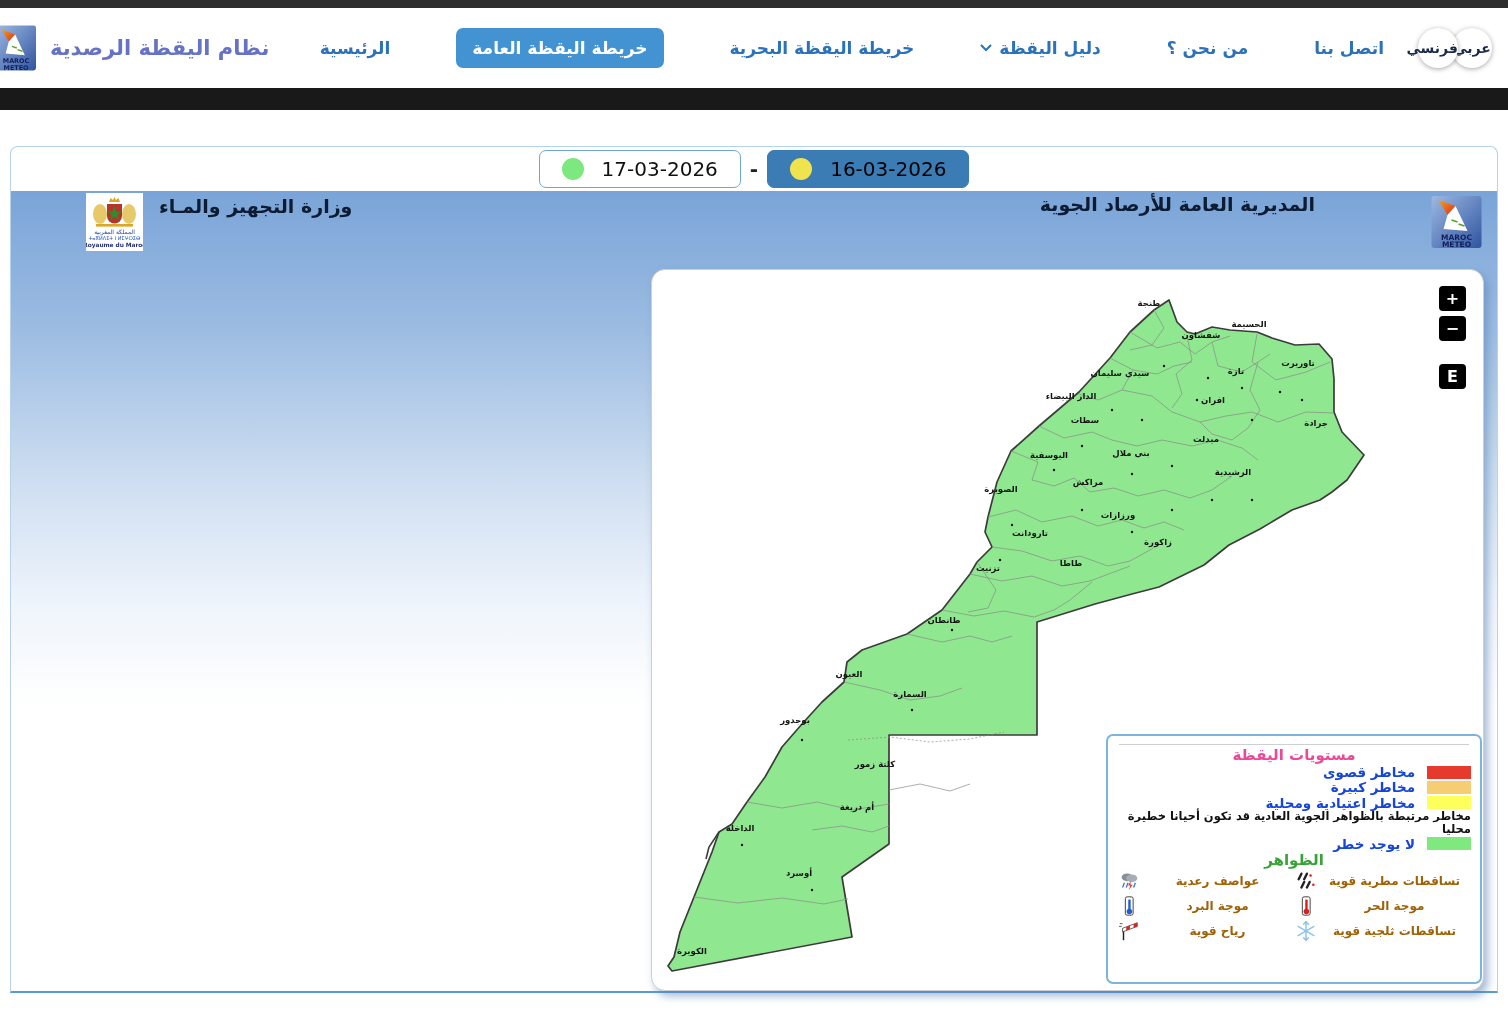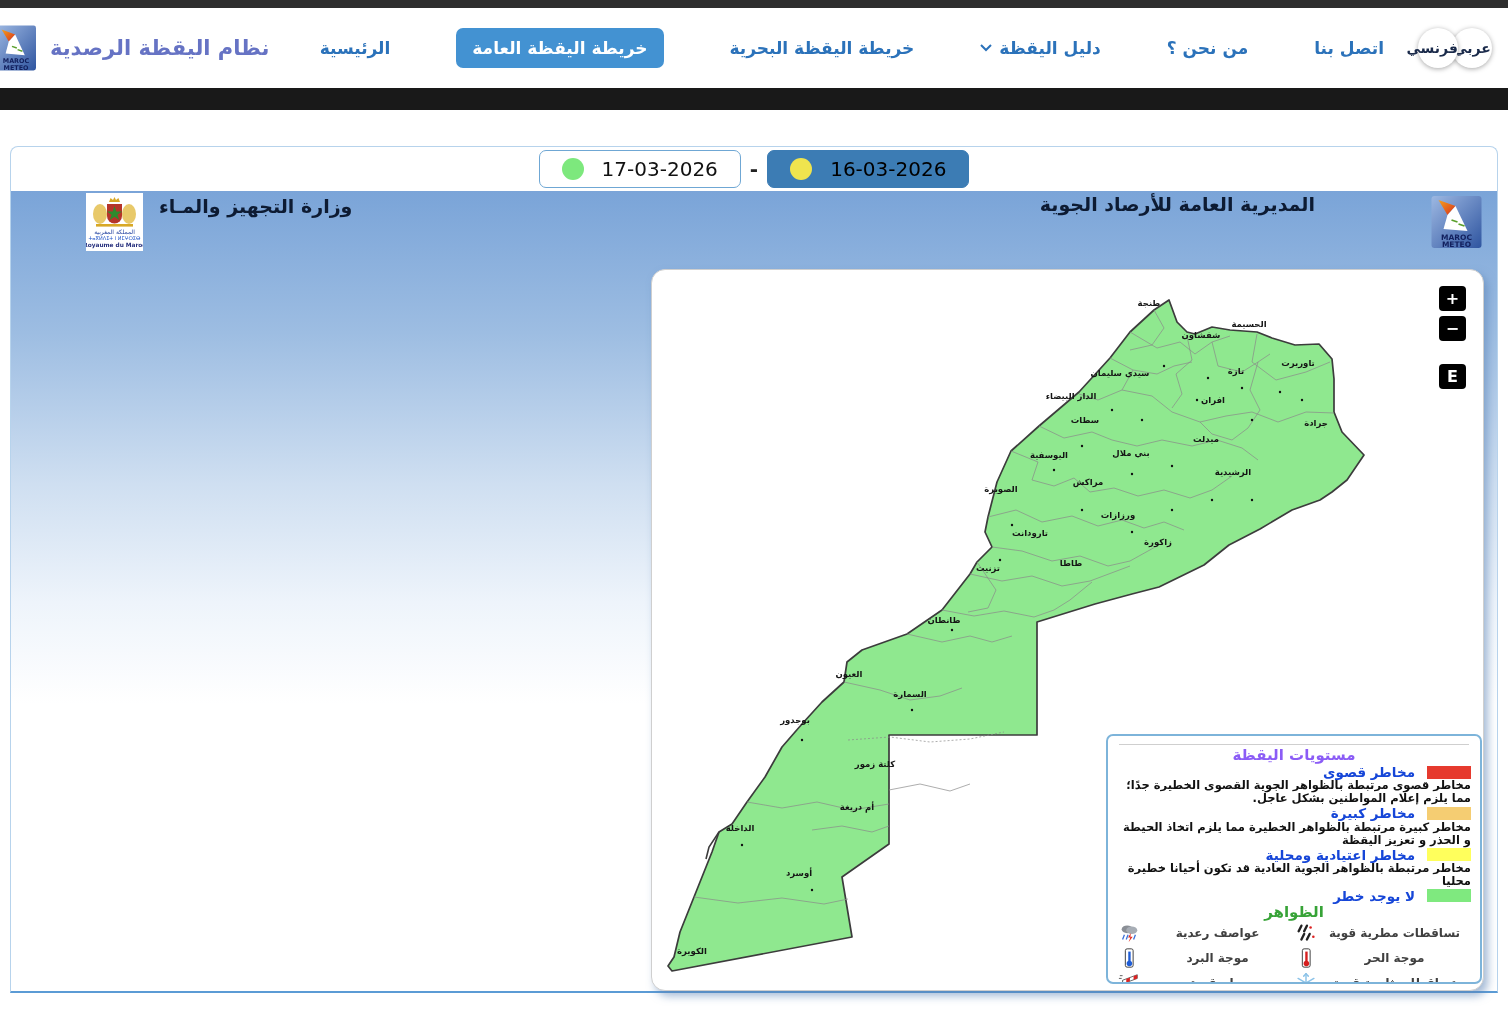--- a/index.html
+++ b/index.html
@@ -55,29 +55,29 @@
           font-size:16px; font-weight:bold; font-family:inherit; cursor:pointer; margin-bottom:5px;
           display:flex; align-items:center; justify-content:center; }
   .zctl.export { margin-top:18px; }
 
   #map-labels text { font-size:8.5px; font-weight:bold; fill:#151515; text-anchor:middle; }
 
   
   .legend { position:absolute; left:454px; top:464px; width:376px; height:250px; background:#fff;
             border:2px solid #7db4da; border-radius:7px; padding:5px 9px 4px; overflow:hidden; }
   .legend hr { border:none; border-top:1px solid #cfcfcf; margin:3px 2px 2px; }
-  .legend-title { text-align:center; font-size:15px; font-weight:bold; color:#8b5cf6; line-height:1.15; }
+  .legend-title { text-align:center; font-size:15px; font-weight:bold; color:#ec4899; line-height:1.15; }
   .lvl-row { display:flex; align-items:center; gap:12px; line-height:1.05; margin-top:1px; }
   .swatch { width:44px; height:13px; flex:0 0 auto; }
   .lvl-label { font-size:13.5px; font-weight:bold; color:#1646d8; white-space:nowrap; }
   .lvl-desc { font-size:11.5px; font-weight:bold; color:#111; line-height:1.13; text-align:right; }
   .phen-title { text-align:center; font-size:15px; font-weight:bold; color:#37a337; line-height:1.1; margin-top:1px; }
   .phen-grid { display:grid; grid-template-columns:1fr 1fr; }
   .ph-cell { display:flex; align-items:center; height:25px; }
-  .ph-label { flex:1; text-align:center; font-size:12px; font-weight:bold; color:#404040; }
+  .ph-label { flex:1; text-align:center; font-size:12px; font-weight:bold; color:#a16207; }
   .ph-icon { width:24px; height:22px; flex:0 0 auto; }
 </style>
 </head>
 <body dir="ltr">
 
 <svg width="0" height="0" style="position:absolute">
   <defs>
     <linearGradient id="lgB" x1="0" y1="0" x2="1" y2="1">
       <stop offset="0" stop-color="#9db8e2"></stop>
         <stop offset="1" stop-color="#2f55a0"></stop>
@@ -262,27 +262,25 @@
     </div>
 
     <div class="legend">
       <hr>
       <div class="legend-title">مستويات اليقظة</div>
 
       <div class="lvl-row" dir="rtl">
         <span class="swatch" style="background: rgb(230, 58, 46);"></span>
         <span class="lvl-label">مخاطر قصوى</span>
       </div>
-      <div class="lvl-desc" dir="rtl">مخاطر قصوى مرتبطة بالظواهر الجوية القصوى الخطيرة جدًا؛ مما  يلزم إعلام المواطنين بشكل عاجل.</div>
 
       <div class="lvl-row" dir="rtl">
         <span class="swatch" style="background: rgb(245, 205, 114);"></span>
         <span class="lvl-label">مخاطر كبيرة</span>
       </div>
-      <div class="lvl-desc" dir="rtl">مخاطر كبيرة مرتبطة بالظواهر الخطيرة مما يلزم اتخاذ الحيطة و الحذر و تعزيز اليقظة</div>
 
       <div class="lvl-row" dir="rtl">
         <span class="swatch" style="background: rgb(255, 255, 92);"></span>
         <span class="lvl-label">مخاطر اعتيادية ومحلية</span>
       </div>
       <div class="lvl-desc" dir="rtl">مخاطر مرتبطة بالظواهر الجوية العادية قد تكون أحيانا خطيرة محليا</div>
 
       <div class="lvl-row" dir="rtl">
         <span class="swatch" style="background: rgb(127, 233, 127);"></span>
         <span class="lvl-label">لا يوجد خطر</span>

